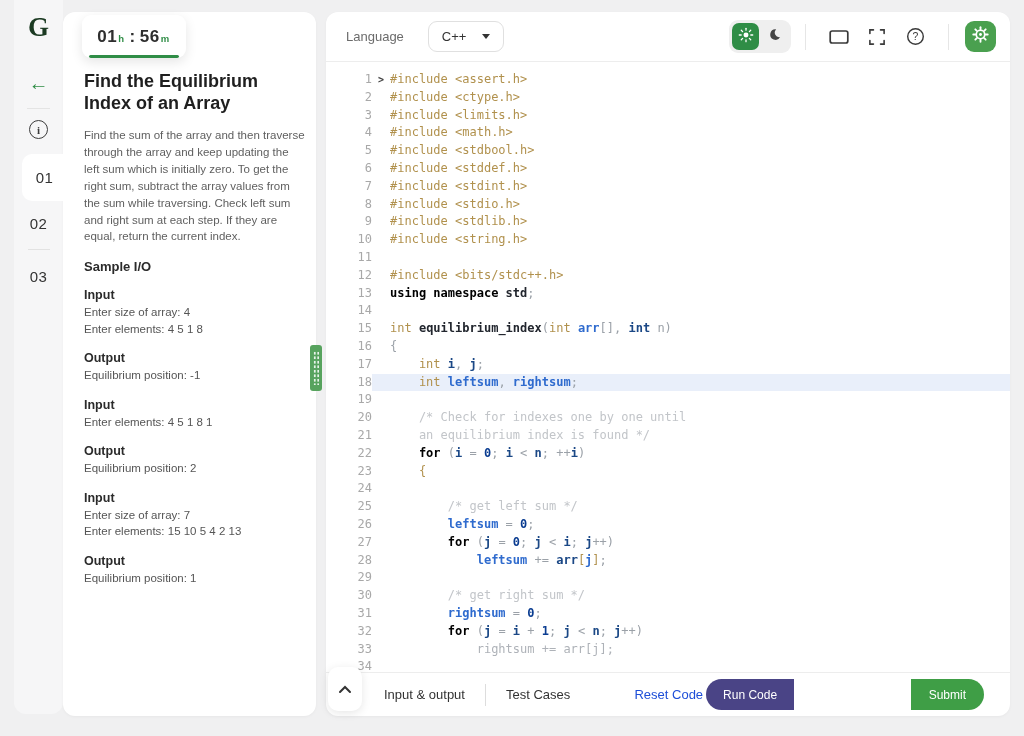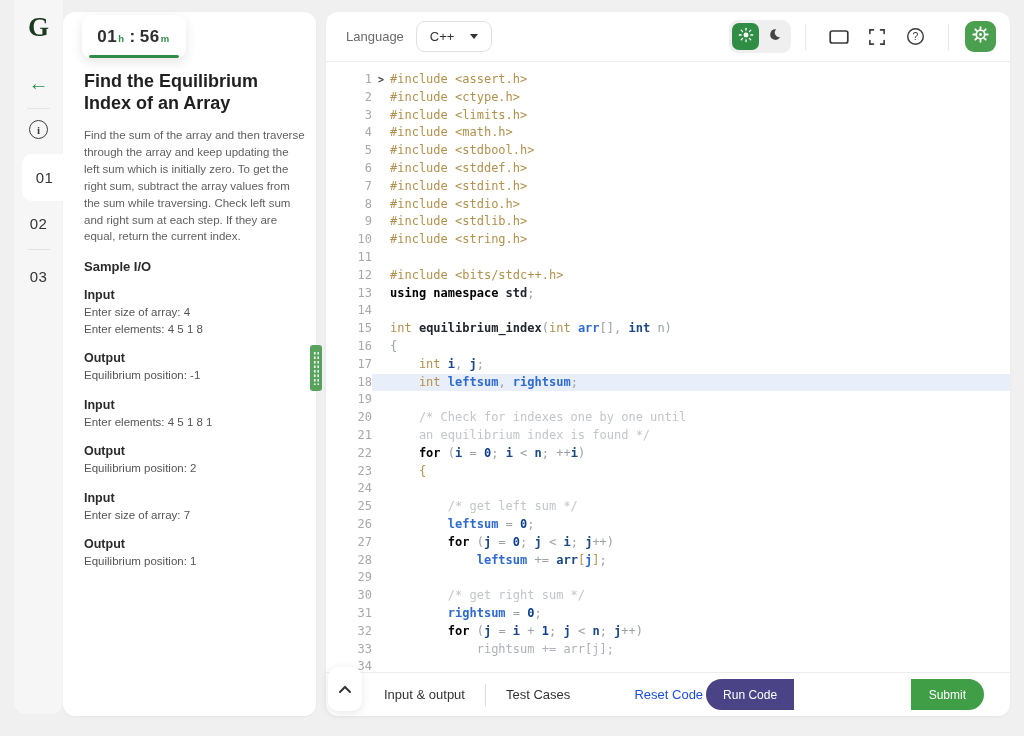--- a/index.html
+++ b/index.html
@@ -50,21 +50,21 @@
   .resizer::after { content:""; position:absolute; inset:6px 3px;
                     background-image:radial-gradient(#e8f3ea 1px, transparent 1.2px);
                     background-size:3.5px 4.5px; }
 
   
   .editor { position:absolute; left:326px; top:12px; width:684px; height:704px;
             background:#fff; border-radius:12px; box-shadow:0 1px 3px rgba(0,0,0,.04);
             display:flex; flex-direction:column; }
   .ed-head { height:50px; border-bottom:1px solid #ededed; display:flex; align-items:center;
              padding:0 14px 0 20px; border-radius:12px 12px 0 0; }
-  .lang-label { font-size:13px; color:#6b6b6b; margin-right:12px; }
+  .lang-label { font-size:13px; color:#6b6b6b; margin-right:24px; }
   .lang-select { display:flex; align-items:center; gap:16px; border:1px solid #e0e0e0;
                  border-radius:9px; padding:7px 13px; font-size:13px; color:#333; cursor:pointer;
                  background:#fff; }
   .caret { width:0; height:0; border-left:4px solid transparent; border-right:4px solid transparent;
            border-top:5px solid #333; }
   .ed-head .spacer { flex:1; }
   .theme-pill { background:#efefef; border-radius:9px; padding:3px; display:flex; align-items:center; gap:2px; }
   .theme-btn { width:27px; height:27px; border-radius:7px; display:flex; align-items:center;
                justify-content:center; cursor:pointer; }
   .theme-btn.sun { background:#2f8d46; }
@@ -146,20 +146,21 @@
         <div class="sb-label">Input</div>
         <div class="sb-line">Enter elements: 4 5 1 8 1</div>
       </div>
       <div class="sample-block">
         <div class="sb-label">Output</div>
         <div class="sb-line">Equilibrium position: 2</div>
       </div>
       <div class="sample-block">
         <div class="sb-label">Input</div>
         <div class="sb-line">Enter size of array: 7</div>
+        <div class="sb-line">Enter elements: 15 10 5 4 2 13</div>
       </div>
       <div class="sample-block">
         <div class="sb-label">Output</div>
         <div class="sb-line">Equilibrium position: 1</div>
       </div>
     </div>
 </div>
 
 <div class="resizer"></div>
 

